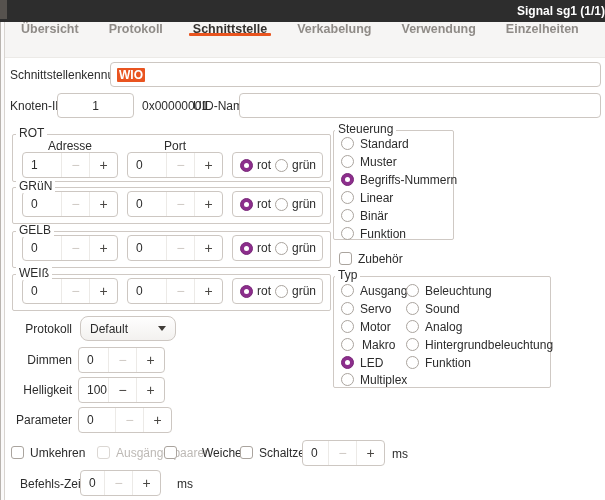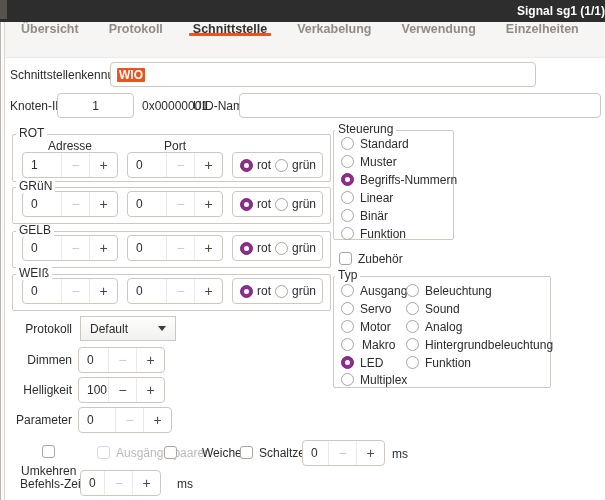--- a/index.html
+++ b/index.html
@@ -45,21 +45,21 @@
   .radio{width:13px;height:13px;border-radius:50%;border:1px solid #aaa49e;background:#fff;
          box-sizing:border-box;position:relative;flex:none;}
   .radio.on{background:#8c2e8c;border-color:#7a287a;}
   .radio.on::after{content:"";position:absolute;left:3px;top:3px;width:5px;height:5px;
          border-radius:50%;background:#fff;}
   .check{width:13px;height:13px;border-radius:3px;border:1px solid #aaa49e;background:#fff;
          box-sizing:border-box;flex:none;}
   .check.dis{border-color:#dbd7d3;}
   .opt{position:absolute;display:flex;align-items:center;gap:6px;height:15px;white-space:nowrap;}
   .combo{position:absolute;height:25px;width:96px;box-sizing:border-box;border:1px solid #cdc7c2;
-         border-radius:0;background:linear-gradient(#fefefe,#f3f1ef);display:flex;
+         border-radius:8px;background:linear-gradient(#fefefe,#f3f1ef);display:flex;
          align-items:center;justify-content:space-between;padding:0 9px;}
   .caret{width:0;height:0;border-left:4px solid transparent;border-right:4px solid transparent;
          border-top:5px solid #403c38;}
 </style>
 </head>
 <body>
 
 <div class="app">
 
   <div class="titlebar">
@@ -72,21 +72,21 @@
     <div class="tab">Protokoll</div>
     <div class="tab active">Schnittstelle</div>
     <div class="tab">Verkabelung</div>
     <div class="tab">Verwendung</div>
     <div class="tab">Einzelheiten</div>
   </div>
 
   <div class="gutter"></div>
 
   <div class="lbl" style="left:10px;top:68px;">Schnittstellenkennung</div>
-  <div class="input" style="left:110px;top:62px;width:426px;">
+  <div class="input" style="left:110px;top:62px;width:491px;">
     <span class="sel">WIO</span>
   </div>
 
   <div class="lbl" style="left:10px;top:99px;">Knoten-ID</div>
   <div class="input center" style="left:57px;top:93px;width:77px;">
     <span>1</span>
   </div>
   <div class="lbl" style="left:142px;top:99px;">0x00000001</div>
   <div class="lbl" style="left:193px;top:99px;">UID-Name</div>
   <div class="input" style="left:239px;top:93px;width:362px;"></div>
@@ -268,21 +268,21 @@
   </div>
   <div class="opt" style="left:406px;top:337px;">
     <span class="radio"></span>
     <span>Hintergrundbeleuchtung</span>
   </div>
   <div class="opt" style="left:406px;top:355px;">
     <span class="radio"></span>
     <span>Funktion</span>
   </div>
 
-  <div class="opt" style="left:21px;top:445px;flex-direction:column;">
+  <div class="opt" style="left:11px;top:445px;">
     <span class="check"></span>
     <span>Umkehren</span>
   </div>
   <div class="opt" style="left:97px;top:445px;">
     <span class="check dis"></span>
     <span class="lbl dis" style="position:static;">Ausgänge paaren</span>
   </div>
   <div class="opt" style="left:164px;top:445px;gap:25px;">
     <span class="check"></span>
     <span>Weiche</span>

